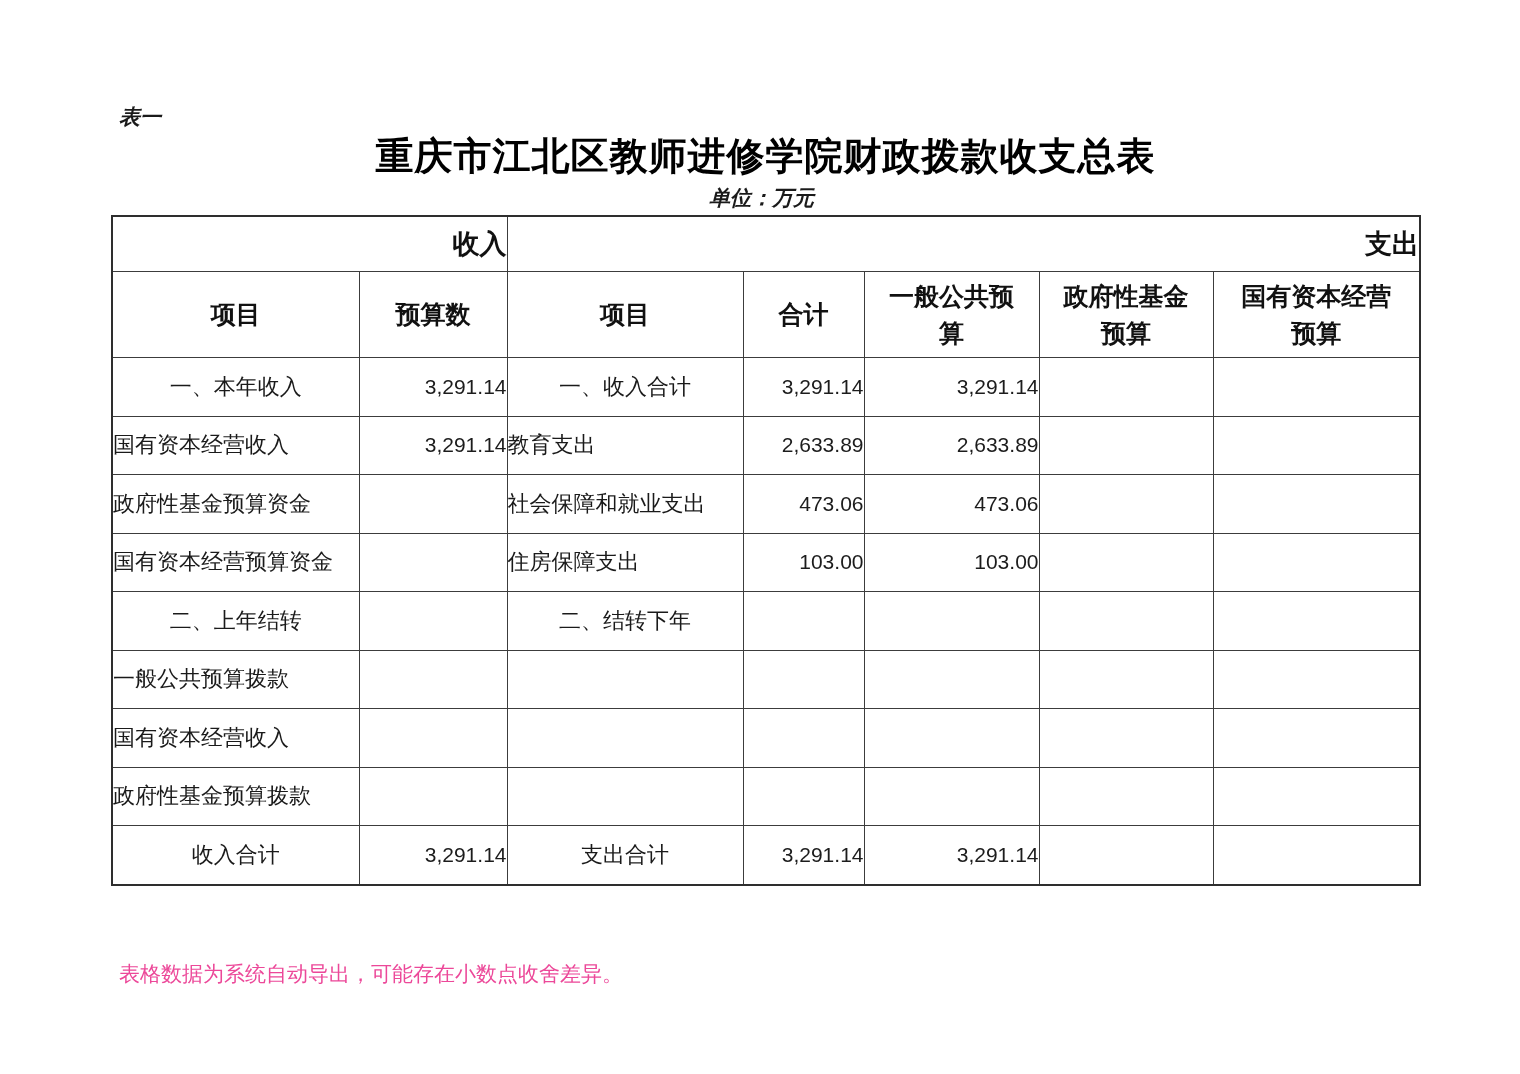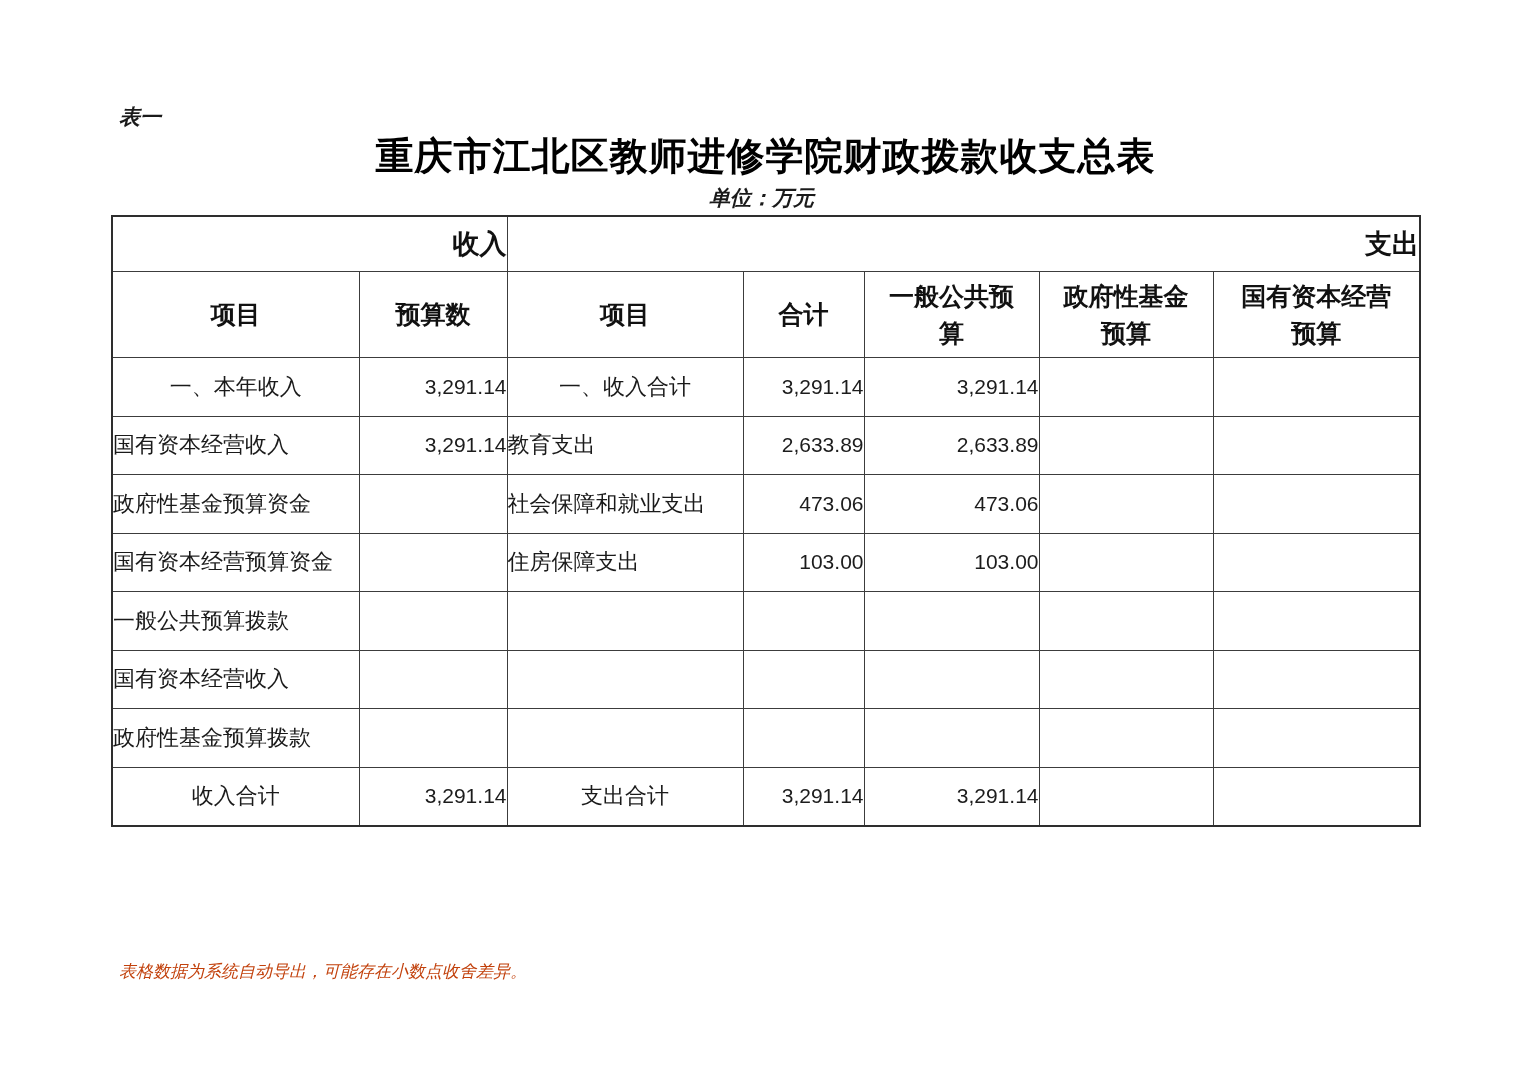--- a/index.html
+++ b/index.html
@@ -107,23 +107,22 @@
     text-align: right;
     padding-right: 10px;
     color: #1c1c1c;
     margin-left: 12px;
   }
   .footnote {
     position: absolute;
     left: 119px;
     top: 960px;
     font-family: "Liberation Serif", "DejaVu Serif", serif;
-    font-style: italic;
-    font-size: 17px;
-    color: #c2410c;
+    font-size: 21px;
+    color: #ec4899;
   }
 </style>
 </head>
 <body>
 
 <div class="page">
 
   <div class="sheet-label">表一</div>
 
   <h1 class="title">重庆市江北区教师进修学院财政拨款收支总表</h1>
@@ -186,20 +185,29 @@
       <tr>
         <td class="txt">国有资本经营预算资金</td>
         <td class="num"></td>
         <td class="txt">住房保障支出</td>
         <td class="num">103.00</td>
         <td class="num">103.00</td>
         <td class="num"></td>
         <td class="num"></td>
       </tr>
       <tr>
+        <td class="ctr">二、上年结转</td>
+        <td class="num"></td>
+        <td class="ctr">二、结转下年</td>
+        <td class="num"></td>
+        <td class="num"></td>
+        <td class="num"></td>
+        <td class="num"></td>
+      </tr>
+      <tr>
         <td class="txt">一般公共预算拨款</td>
         <td class="num"></td>
         <td class="txt"></td>
         <td class="num"></td>
         <td class="num"></td>
         <td class="num"></td>
         <td class="num"></td>
       </tr>
       <tr>
         <td class="txt">国有资本经营收入</td>

